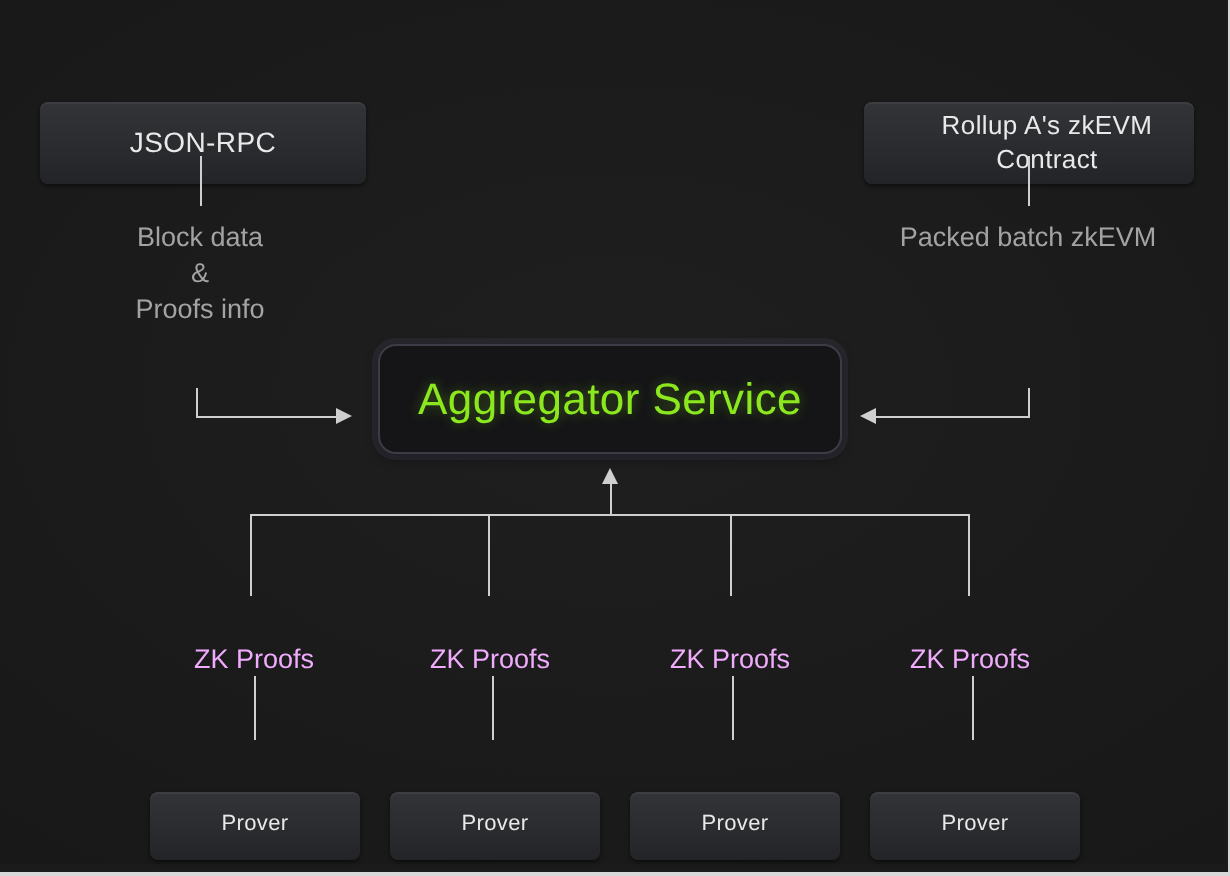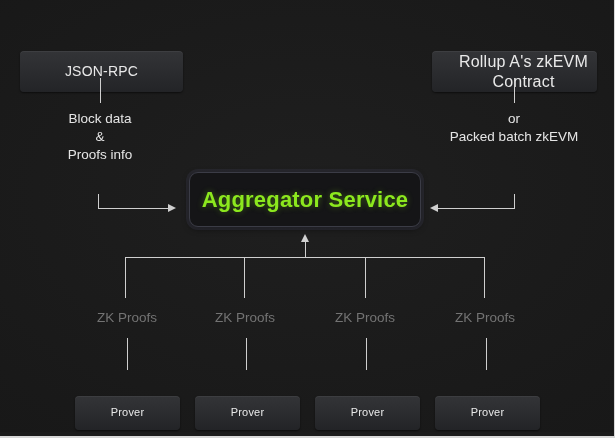--- a/index.html
+++ b/index.html
@@ -46,21 +46,21 @@
     margin-top: 24px;
   }
   .box span { display: block; }
 
   #box-jsonrpc {
     left: 20px; top: 27px; width: 163px; height: 41px;
     font-size: 14px;
   }
   #box-rollup {
     left: 432px; top: 27px; width: 165px; height: 41px;
-    font-size: 16px;
+    font-size: 13px;
     padding-left: 18px;
   }
   .prover-box {
     top: 372px; width: 105px; height: 34px;
     font-size: 11px;
   }
   #prover-0 { left: 75px; }
   #prover-1 { left: 195px; }
   #prover-2 { left: 315px; }
   #prover-3 { left: 435px; }
@@ -74,44 +74,44 @@
     align-items: center;
     justify-content: center;
     border-radius: 9px;
     background: #151517;
     border: 1px solid #3b3c46;
     box-shadow: 0 0 0 3px rgba(45,46,56,0.55), 0 2px 6px rgba(0,0,0,0.6);
   }
   #box-aggregator .agg-label {
     color: #8ce81e;
     font-size: 22px;
-    font-weight: bold;
+    font-weight: normal;
     letter-spacing: 0.2px;
     text-shadow: 0 0 6px rgba(140,232,30,0.35);
   }
 
   
   .note {
     position: absolute;
-    color: #e5e5e5;
+    color: #a3a3a3;
     font-size: 13.5px;
     text-align: center;
     line-height: 18px;
     white-space: nowrap;
   }
   .note span { display: block; }
   #note-left  { left: 20px;  top: 110px; width: 160px; }
   #note-right { left: 424px; top: 110px; width: 180px; }
 
   .zk-label {
     position: absolute;
-    top: 310px;
+    top: 322px;
     width: 120px;
     text-align: center;
-    color: #737373;
+    color: #f0abfc;
     font-size: 13.5px;
     white-space: nowrap;
   }
   #zk-0 { left: 67px; }
   #zk-1 { left: 185px; }
   #zk-2 { left: 305px; }
   #zk-3 { left: 425px; }
 
   
   .ln {
@@ -193,21 +193,20 @@
 
   <div class="ln vline" id="stub-left"></div>
   <div class="ln vline" id="stub-right"></div>
 
   <div class="note" id="note-left">
     <span>Block data</span>
     <span>&amp;</span>
     <span>Proofs info</span>
   </div>
   <div class="note" id="note-right">
-    <span>or</span>
     <span>Packed batch zkEVM</span>
   </div>
 
   <div class="ln vline" id="elbow-l-v"></div>
   <div class="ln hline" id="elbow-l-h"></div>
   <div class="arrow" id="arrow-left"></div>
 
   <div class="ln vline" id="elbow-r-v"></div>
   <div class="ln hline" id="elbow-r-h"></div>
   <div class="arrow" id="arrow-right"></div>

